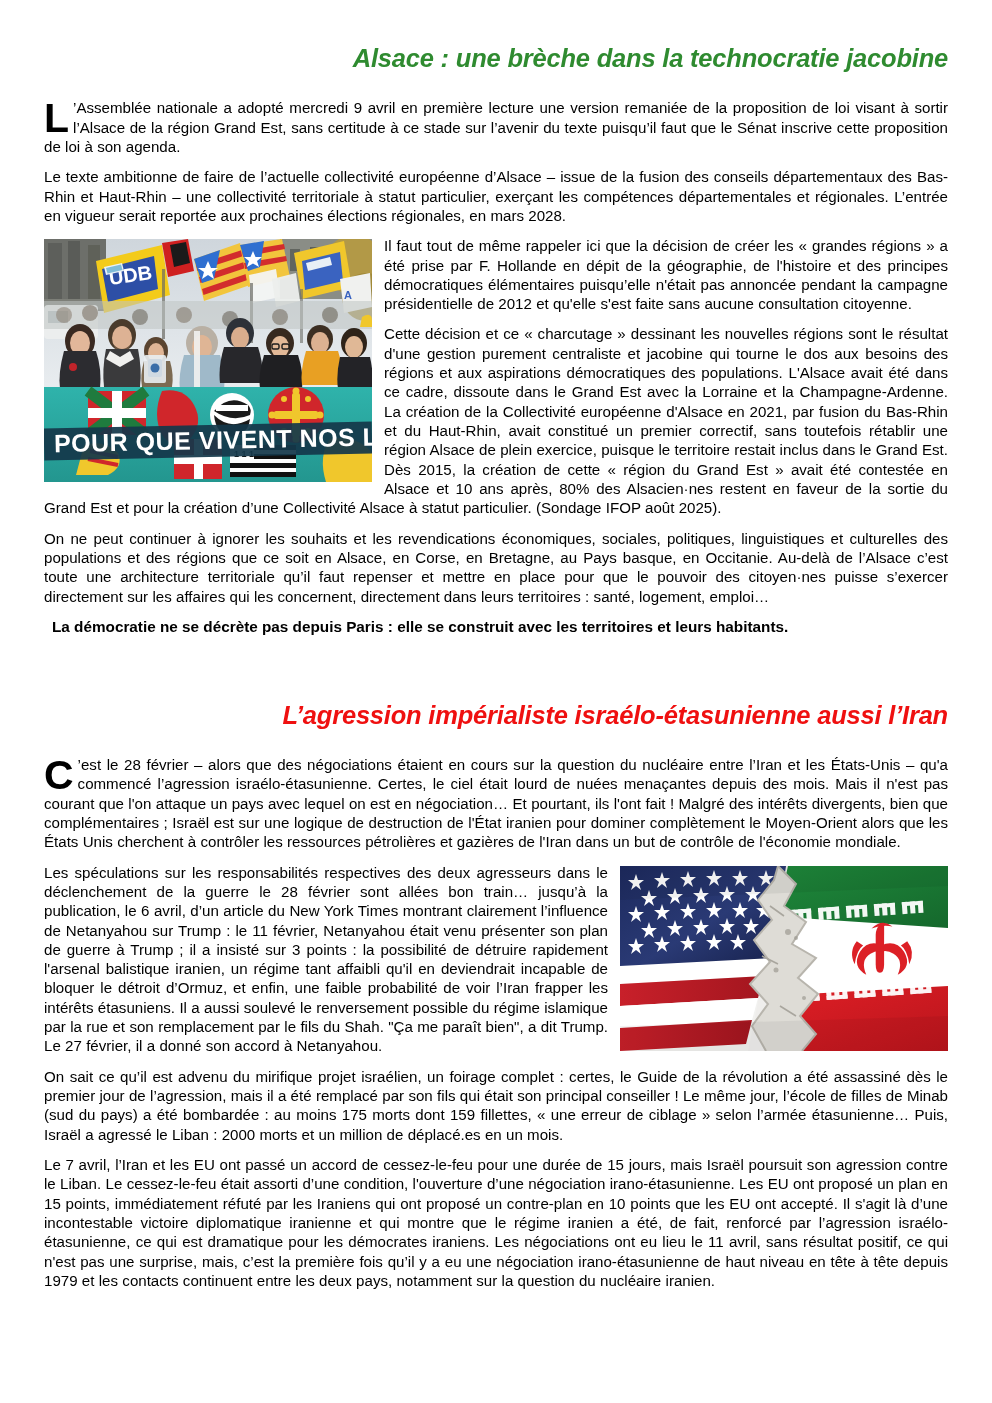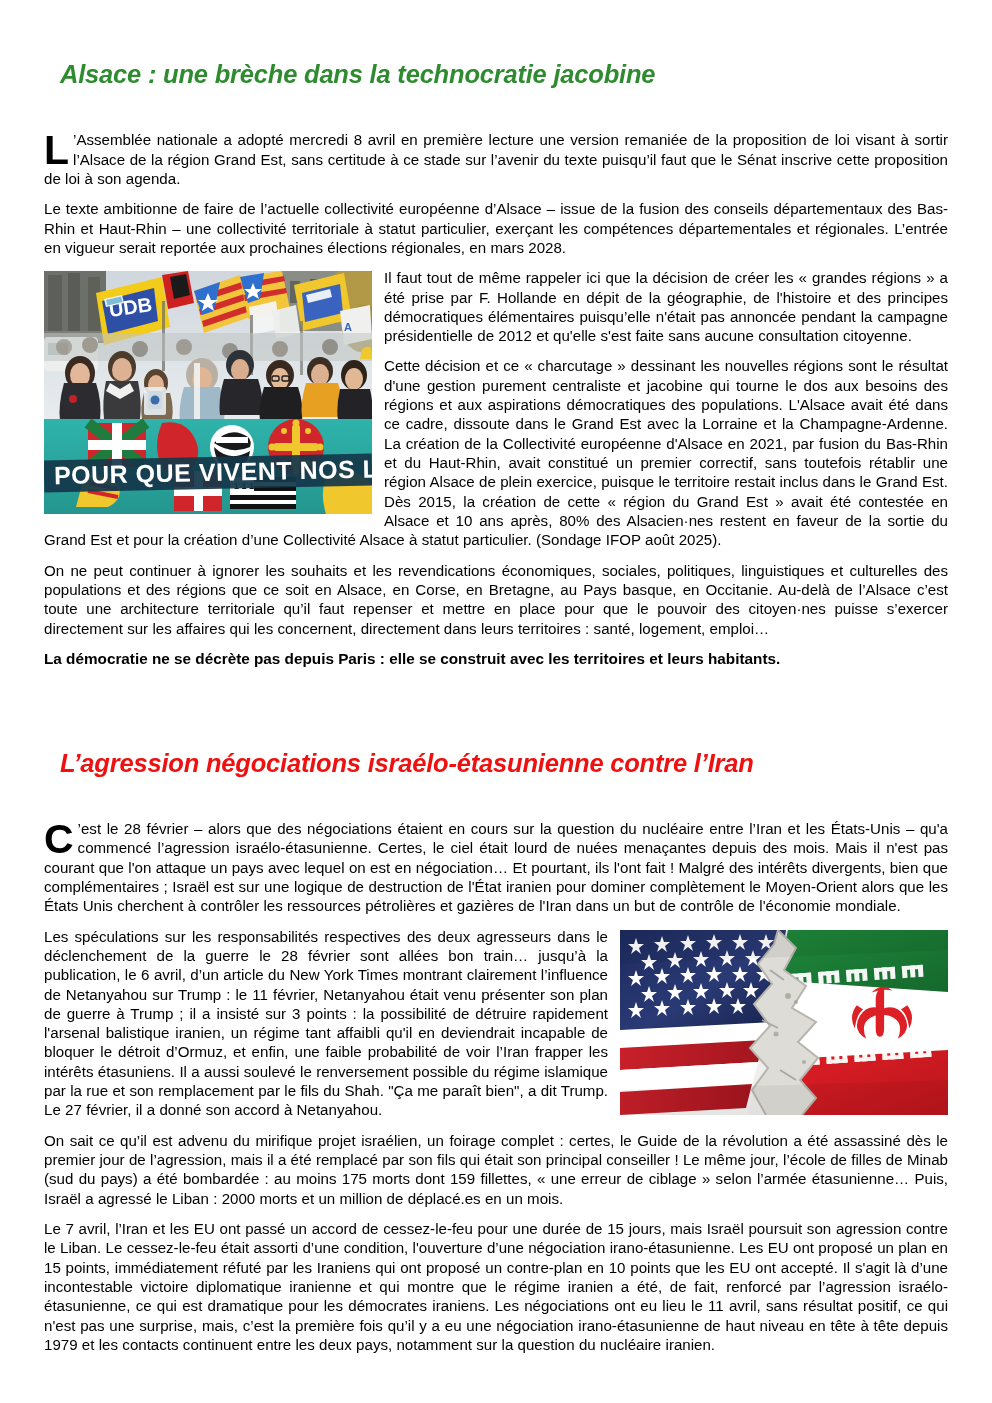--- a/index.html
+++ b/index.html
@@ -19,47 +19,47 @@
   .page {
     position: relative;
     width: 992px;
     height: 1403px;
     box-sizing: border-box;
     padding: 0 44px;
   }
 
   
   .article-title {
-    text-align: left;
+    text-align: right;
     font-weight: bold;
     font-style: italic;
     font-size: 25.5px;
     line-height: 1.15;
     letter-spacing: -0.2px;
-    margin: 16px;
+    margin: 0;
   }
   #heading-alsace { color: #2f8b30; padding-top: 44px; }
   #heading-iran   { color: #ef1010; padding-top: 0; }
 
   
   p.body {
     font-size: 15.1px;
     line-height: 1.28;
     text-align: justify;
     margin: 0 0 11px 0;
     hyphens: none;
     word-spacing: 0.1px;
   }
   p.lead { margin-bottom: 11px; }
 
   .bold-line {
     font-size: 15.3px;
     font-weight: bold;
     line-height: 1.3;
-    margin: 0 0 6px 0;
+    margin: 0 0 6px 8px;
     text-align: left;
   }
 
   
   .dropcap {
     float: left;
     font-family: "Liberation Sans", sans-serif;
     font-weight: bold;
     font-size: 41px;
     line-height: 34px;
@@ -93,21 +93,21 @@
 </style>
 </head>
 <body>
 
 <div class="page">
 
   <h1 class="article-title" id="heading-alsace" style="color: rgb(47, 139, 48);">Alsace : une brèche dans la technocratie jacobine</h1>
 
   <div class="gap-after-heading"></div>
 
-  <p class="body lead"><span class="dropcap">L</span><span>’Assemblée nationale a adopté mercredi 8 avril en première lecture une version remaniée de la proposition de loi visant à sortir l’Alsace de la région Grand Est, sans certitude à ce stade sur l’avenir du texte puisqu’il faut que le Sénat inscrive cette proposition de loi à son agenda.</span></p>
+  <p class="body lead"><span class="dropcap">L</span><span>’Assemblée nationale a adopté mercredi 9 avril en première lecture une version remaniée de la proposition de loi visant à sortir l’Alsace de la région Grand Est, sans certitude à ce stade sur l’avenir du texte puisqu’il faut que le Sénat inscrive cette proposition de loi à son agenda.</span></p>
 
   <div class="clear"></div>
 
   <p class="body">Le texte ambitionne de faire de l’actuelle collectivité européenne d’Alsace – issue de la fusion des conseils départementaux des Bas-Rhin et Haut-Rhin – une collectivité territoriale à statut particulier, exerçant les compétences départementales et régionales. L’entrée en vigueur serait reportée aux prochaines élections régionales, en mars 2028.</p>
 
   <figure class="fig-left">
     <svg viewBox="0 0 328 243" preserveAspectRatio="none" role="img">
       <defs>
         <clipPath id="clipPhoto1">
             <rect x="0" y="0" width="328" height="243"></rect>
@@ -306,21 +306,21 @@
   <p class="body">Cette décision et ce « charcutage » dessinant les nouvelles régions sont le résultat d'une gestion purement centraliste et jacobine qui tourne le dos aux besoins des régions et aux aspirations démocratiques des populations. L'Alsace avait été dans ce cadre, dissoute dans le Grand Est avec la Lorraine et la Champagne-Ardenne. La création de la Collectivité européenne d'Alsace en 2021, par fusion du Bas-Rhin et du Haut-Rhin, avait constitué un premier correctif, sans toutefois rétablir une région Alsace de plein exercice, puisque le territoire restait inclus dans le Grand Est. Dès 2015, la création de cette « région du Grand Est » avait été contestée en Alsace et 10 ans après, 80% des Alsacien·nes restent en faveur de la sortie du Grand Est et pour la création d’une Collectivité Alsace à statut particulier. (Sondage IFOP août 2025).</p>
 
   <div class="clear"></div>
 
   <p class="body">On ne peut continuer à ignorer les souhaits et les revendications économiques, sociales, politiques, linguistiques et culturelles des populations et des régions que ce soit en Alsace, en Corse, en Bretagne, au Pays basque, en Occitanie. Au-delà de l’Alsace c’est toute une architecture territoriale qu’il faut repenser et mettre en place pour que le pouvoir des citoyen·nes puisse s’exercer directement sur les affaires qui les concernent, directement dans leurs territoires :  santé, logement, emploi…</p>
 
   <p class="bold-line">La démocratie ne se décrète pas depuis Paris : elle se construit avec les territoires et leurs habitants.</p>
 
   <div class="gap-sections"></div>
 
-  <h1 class="article-title" id="heading-iran" style="color: rgb(239, 16, 16);">L’agression négociations israélo-étasunienne contre l’Iran</h1>
+  <h1 class="article-title" id="heading-iran" style="color: rgb(239, 16, 16);">L’agression impérialiste israélo-étasunienne aussi l’Iran</h1>
 
   <div class="gap-after-heading"></div>
 
   <p class="body lead"><span class="dropcap">C</span><span>’est le 28 février – alors que des négociations étaient en cours sur la question du nucléaire entre l’Iran et les États-Unis – qu'a commencé l’agression israélo-étasunienne. Certes, le ciel était lourd de nuées menaçantes depuis des mois. Mais il n'est pas courant que l'on attaque un pays avec lequel on est en négociation… Et pourtant, ils l'ont fait ! Malgré des intérêts divergents, bien que complémentaires ; Israël est sur une logique de destruction de l'État iranien pour dominer complètement le Moyen-Orient alors que les États Unis cherchent à contrôler les ressources pétrolières et gazières de l'Iran dans un but de contrôle de l'économie mondiale.</span></p>
 
   <div class="clear"></div>
 
   <figure class="fig-right">
     <svg viewBox="0 0 328 185" preserveAspectRatio="none" role="img">
       <defs>

